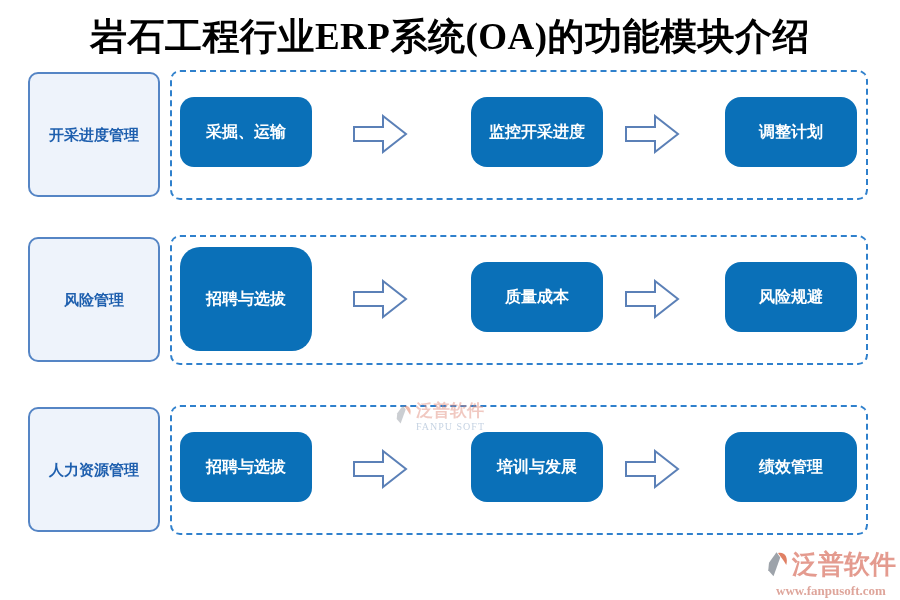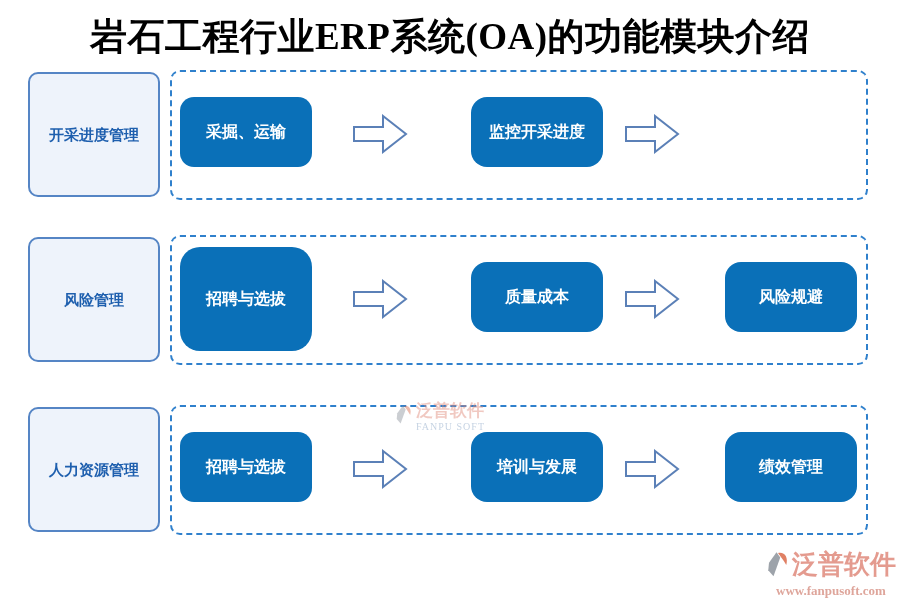--- a/index.html
+++ b/index.html
@@ -78,20 +78,23 @@
   </div>
   <svg class="flow-arrow arr-1" viewBox="0 0 56 40">
     <polygon points="2,13 31,13 31,2 54,20 31,38 31,27 2,27" fill="#ffffff" stroke="#5b80b7" stroke-width="2" stroke-linejoin="miter"></polygon>
   </svg>
   <div class="step pos-2">
     <span>监控开采进度</span>
   </div>
   <svg class="flow-arrow arr-2" viewBox="0 0 56 40">
     <polygon points="2,13 31,13 31,2 54,20 31,38 31,27 2,27" fill="#ffffff" stroke="#5b80b7" stroke-width="2" stroke-linejoin="miter"></polygon>
   </svg>
+  <div class="step pos-3">
+    <span>调整计划</span>
+  </div>
 </div>
 
 <div class="row-label" style="top:237px;">
   <span>风险管理</span>
 </div>
 <div class="lane" style="top:235px;">
   <div class="step tall pos-1">
     <span>招聘与选拔</span>
   </div>
   <svg class="flow-arrow arr-1" viewBox="0 0 56 40">

